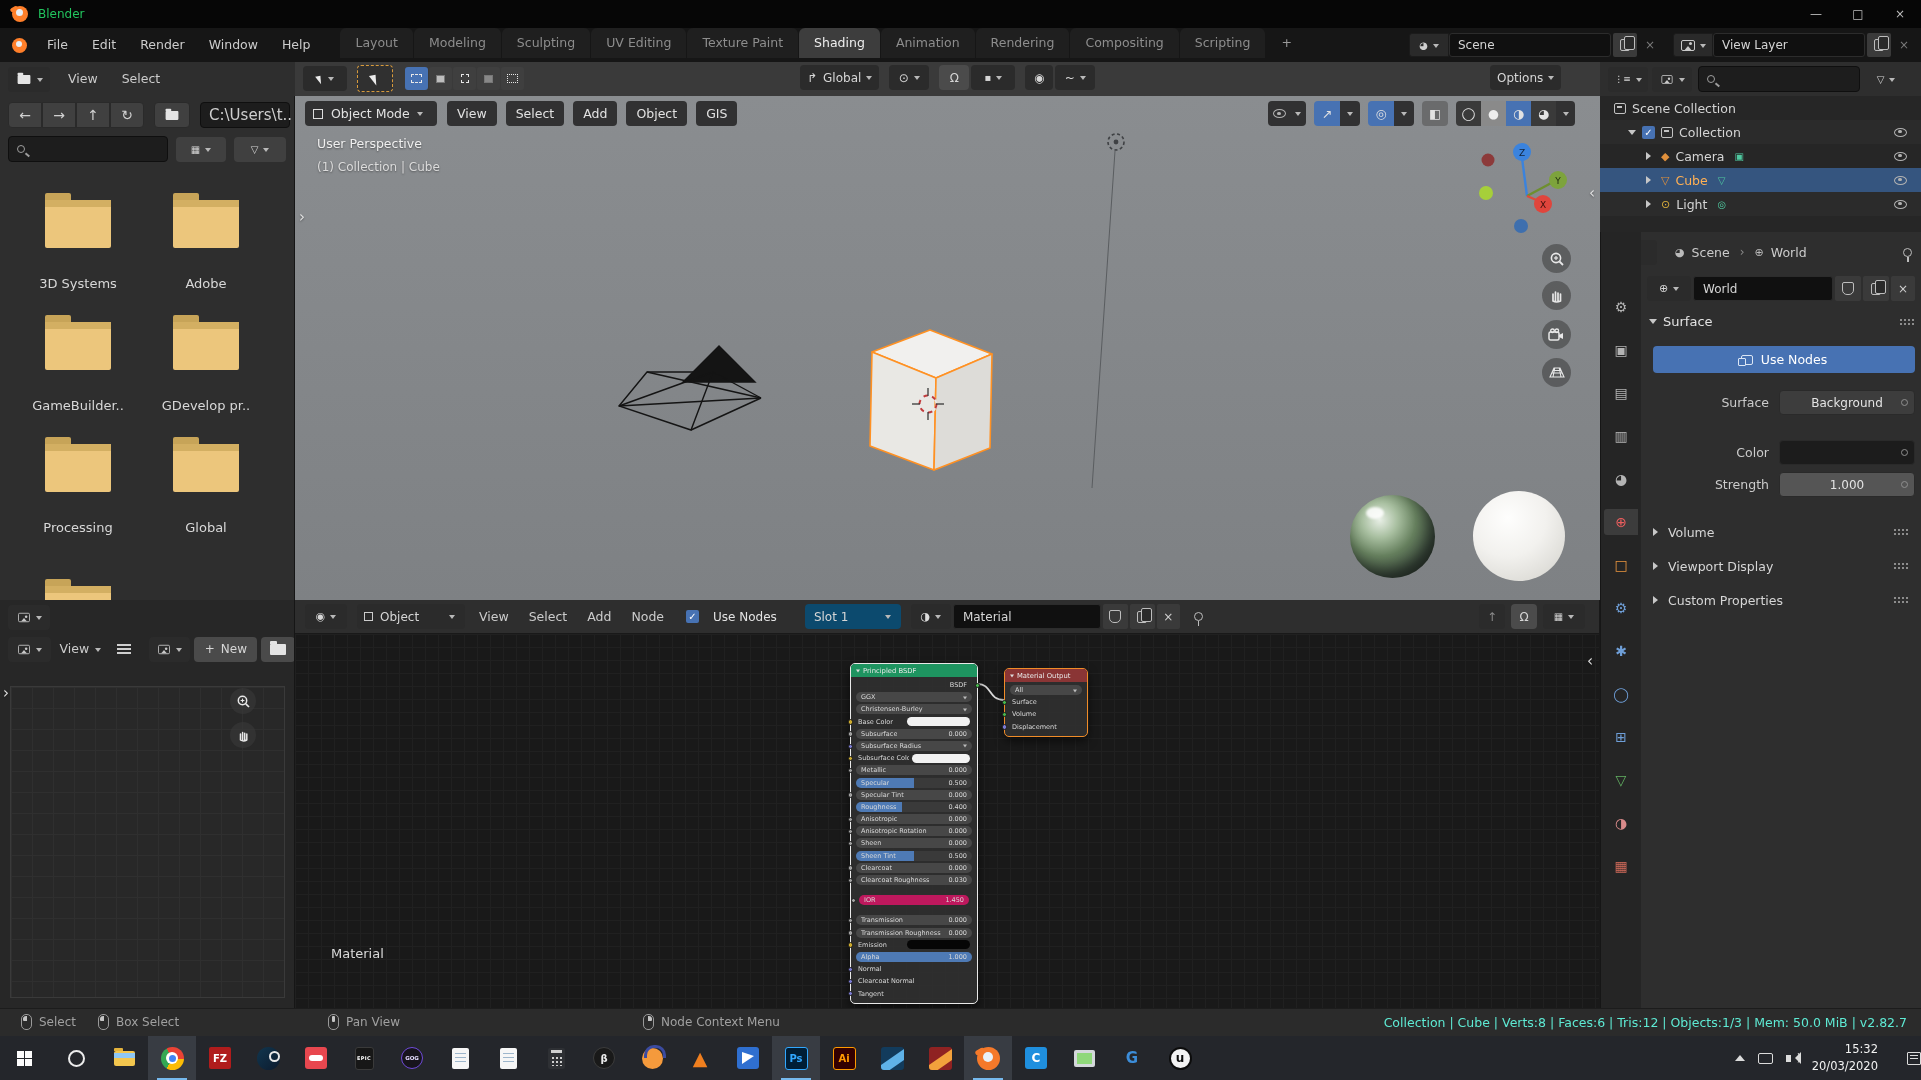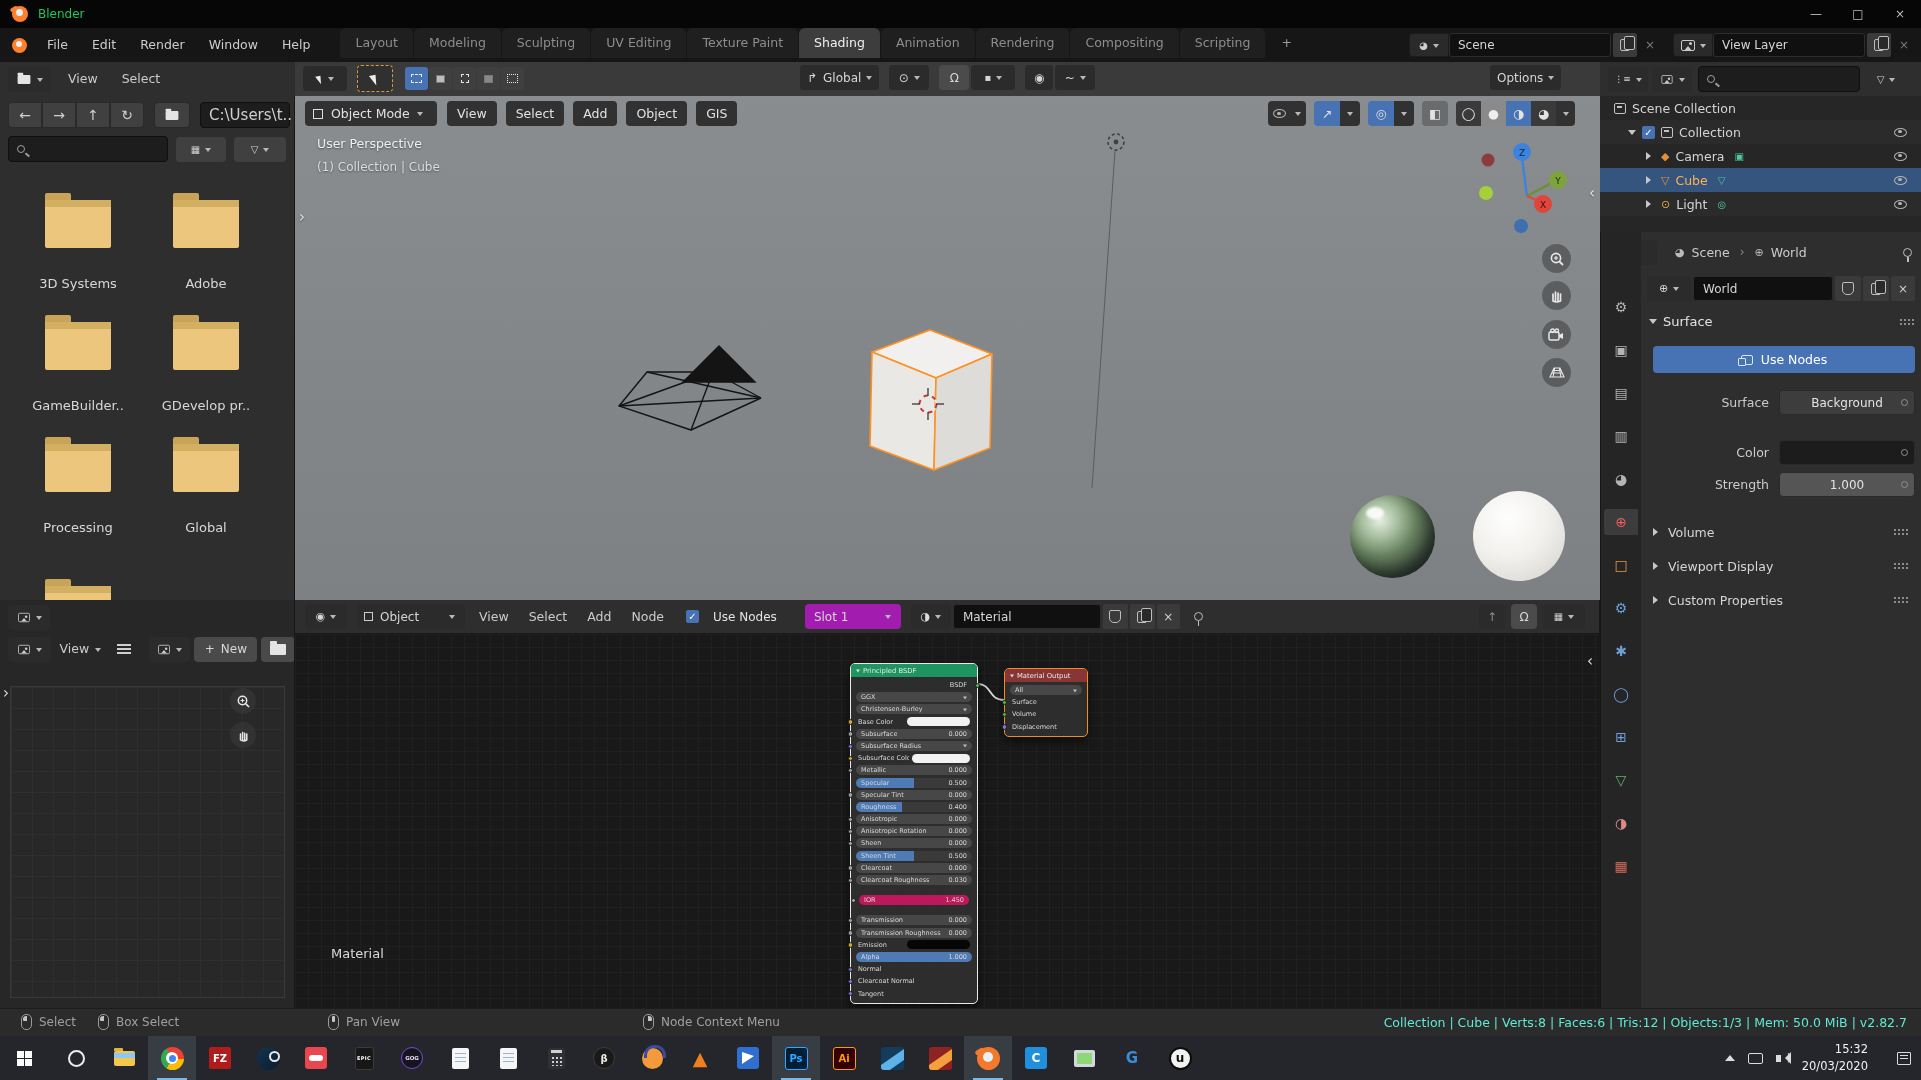--- a/index.html
+++ b/index.html
@@ -189,21 +189,21 @@
   .a-afp .aglyph{width:23px;height:23px;background:#8f2222;border-radius:3px;position:relative;overflow:hidden}
   .a-afp .aglyph::after{content:'';position:absolute;left:-4px;top:10px;width:34px;height:9px;background:#f3a13c;transform:rotate(-35deg)}
   .a-blender .aglyph{width:23px;height:23px;border-radius:50%;background:#f5792a;position:relative}
   .a-blender .aglyph::after{content:'';position:absolute;left:6px;top:5px;width:10px;height:10px;border-radius:50%;background:#e9f1f8}
   .a-blender .aglyph::before{content:'';position:absolute;left:-2px;top:2px;width:10px;height:5px;background:#f5792a;transform:rotate(-30deg);border-radius:3px}
   .a-clip .aglyph{width:22px;height:22px;background:#1f8fde;border-radius:3px;color:#fff;font-size:12px;display:flex;align-items:center;justify-content:center}
   .a-shot .aglyph{width:21px;height:17px;background:#d4d8db;border-radius:2px;position:relative}
   .a-shot .aglyph::after{content:'';position:absolute;left:3px;top:3px;right:3px;bottom:3px;background:#8fd87a}
   .a-g .aglyph{color:#3c8dd9;font-size:15px}
   .a-ue .aglyph{width:23px;height:23px;border-radius:50%;background:#f2f2f2;color:#0c0c0c;font-size:12px;display:flex;align-items:center;justify-content:center;border:2px solid #0c0c0c}
-  #tray{display:flex;align-items:center;margin-left:auto;gap:13px;padding-right:10px;height:44px}
+  #tray{display:flex;align-items:center;margin-left:auto;gap:13px;height:44px}
   .tray-chev{width:0;height:0;border:5px solid transparent;border-bottom:6px solid #dcdcdc;transform:translateY(-3px)}
   .tray-tablet{width:15px;height:11px;border:1.4px solid #dcdcdc;border-radius:2px}
   .speaker{position:relative;width:5px;height:7px;background:#dcdcdc;display:inline-block}
   .speaker::before{content:'';position:absolute;left:3px;top:-3px;width:0;height:0;border:6.5px solid transparent;border-right:6px solid #dcdcdc}
   .speaker::after{content:')';position:absolute;left:11px;top:-4px;color:#dcdcdc;font-size:11px}
   #clock{color:#f2f2f2;font-size:11.5px;text-align:right;line-height:1.45}
   .notif{width:14px;height:13px;border:1.4px solid #dcdcdc;border-radius:1px;position:relative}
   .notif::after{content:'';position:absolute;left:2px;top:2.5px;width:8px;height:1.4px;background:#dcdcdc;box-shadow:0 3px 0 #dcdcdc}
 </style>
 </head>
@@ -714,21 +714,21 @@
     <span class="flex" style="margin-left:4px">
         <span class="tmenu" style="line-height:34px;padding:0 10px">View</span>
         <span class="tmenu" style="line-height:34px;padding:0 10px">Select</span>
         <span class="tmenu" style="line-height:34px;padding:0 10px">Add</span>
         <span class="tmenu" style="line-height:34px;padding:0 10px">Node</span>
       </span>
     <span class="flex" style="margin-left:12px;gap:8px">
       <span class="ckbox">✓</span>
       <span style="color:#e3e3e3">Use Nodes</span>
     </span>
-    <span class="toolbtn" style="margin-left:28px;width:96px;background:#a21caf;justify-content:center;padding-left:9px">
+    <span class="toolbtn" style="margin-left:28px;width:96px;background:#0c4a6e;justify-content:center;padding-left:9px">
       <span>Slot 1</span>
         <span class="chev" style="margin-left:auto;margin-right:3px"></span>
     </span>
     <span class="toolbtn" style="margin-left:10px;width:40px;background:#2b2b2b">
         <span style="font-size:11px;color:#ddd">◑</span>
         <span class="chev"></span>
       </span>
     <span class="idfield" style="width:148px;height:25px;padding:0 9px;margin-left:2px">Material</span>
     <span class="sqbtn" style="width:25px;height:25px;margin-left:2px">
         <span class="shield"></span>

